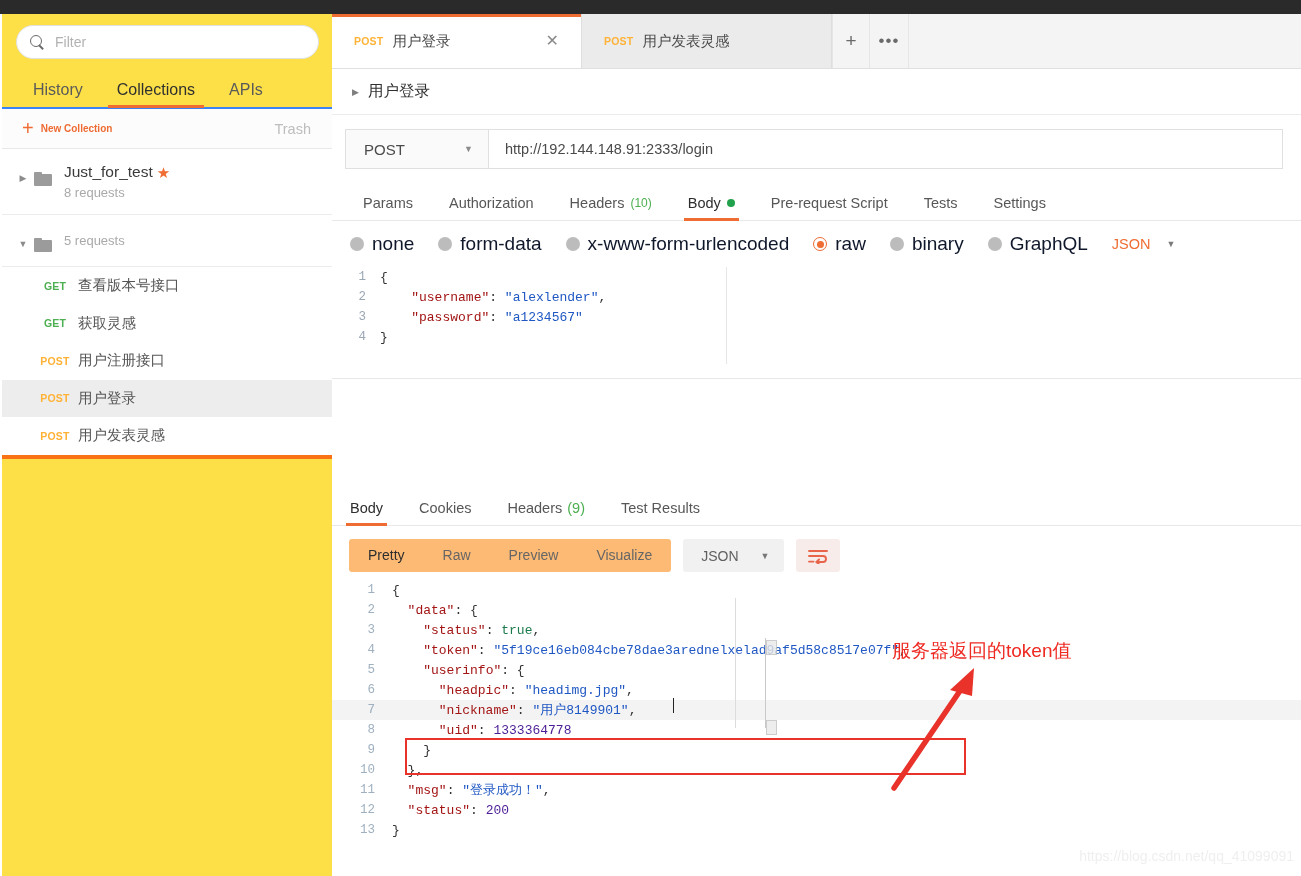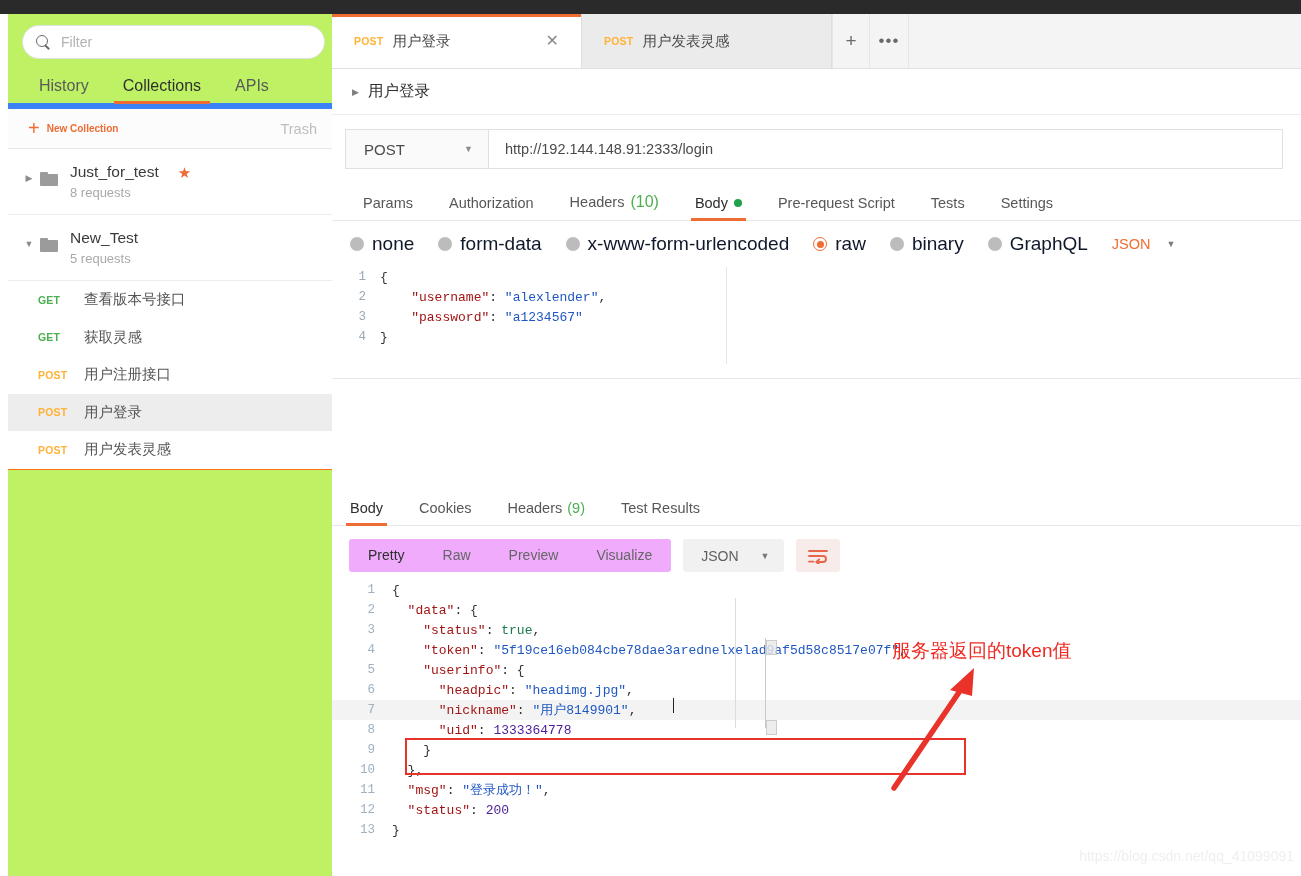--- a/index.html
+++ b/index.html
@@ -12,22 +12,22 @@
   #app { position: relative; width: 1301px; height: 876px; background: #fff; }
 
   
   .titlebar {
     position: absolute; left: 0; top: 0; width: 1301px; height: 14px;
     background: #2a2a2a;
   }
 
   
   .sidebar {
-    position: absolute; left: 8px; top: 14px; width: 332px; height: 862px;
-    background: #bef264; border-right: 1px solid #e3e3e3;
+    position: absolute; left: 2px; top: 14px; width: 332px; height: 862px;
+    background: #fde047; border-right: 1px solid #e3e3e3;
   }
   .filter-wrap { padding: 11px 14px 0 14px; }
   .filter-box {
     height: 34px; border: 1px solid #e1e1e1; border-radius: 17px;
     display: flex; align-items: center; padding: 0 13px; background: #fff;
   }
   .filter-box .mag { width: 15px; height: 15px; position: relative; flex: none; margin-right: 10px; }
   .filter-box .mag::before {
     content: ""; position: absolute; left: 0; top: 0; width: 10px; height: 10px;
     border: 1.7px solid #6b6b6b; border-radius: 50%;
@@ -38,21 +38,21 @@
   }
   .filter-input {
     border: none; outline: none; font-size: 14px; color: #3b3b3b;
     font-family: "Liberation Sans", sans-serif; background: transparent; width: 100%;
   }
   .filter-input::placeholder { color: #b2b2b2; }
 
   .side-tabs {
     display: flex; align-items: flex-end; height: 40px;
     padding: 0 0 0 14px; margin-top: 10px;
-    border-bottom: 6px solid #3b82f6; gap: 0;
+    border-bottom: 2px solid #3b82f6; gap: 0;
   }
   .side-tab {
     font-size: 16px; color: #5a5a5a; padding: 0 17px 9px 17px;
     position: relative; cursor: pointer; line-height: 1;
   }
   .side-tab.active { color: #2f2f2f; }
   .side-tab.active::after {
     content: ""; position: absolute; left: 8px; right: 8px; bottom: -1px;
     height: 3px; background: #ef6c33;
   }
@@ -82,39 +82,39 @@
   }
   .coll .folder::before {
     content: ""; position: absolute; left: 0; top: 2px; width: 18px; height: 12px;
     background: #9b9b9b; border-radius: 1px;
   }
   .coll .folder::after {
     content: ""; position: absolute; left: 0; top: 0; width: 8px; height: 3px;
     background: #9b9b9b; border-radius: 1px 1px 0 0;
   }
   .coll .meta { flex: 1; }
-  .coll .name-row { display: flex; align-items: center; gap: 19px; }
+  .coll .name-row { display: flex; align-items: center; gap: 4px; }
   .coll .cname { font-size: 15.5px; color: #3a3a3a; }
   .coll .star { color: #ef6c33; font-size: 15px; line-height: 1; }
   .coll .creq { font-size: 13px; color: #a9a9a9; margin-top: 4px; }
 
   .req-list { }
   .req {
     display: flex; align-items: center; height: 37.5px; padding-left: 30px;
     cursor: pointer; background: #fff;
   }
   .req.selected { background: #ededed; }
   .req .verb {
     font-size: 10.5px; font-weight: bold; width: 46px; flex: none;
     letter-spacing: 0.2px;
   }
   .req .verb.get { color: #4caf50; }
   .req .verb.post { color: #ffb236; }
   .req .rname { font-size: 14.5px; color: #555; }
-  .req-list-end { border-bottom: 1px solid #f97316; }
+  .req-list-end { border-bottom: 4px solid #f97316; text-align: center; }
 
   
   .main {
     position: absolute; left: 332px; top: 14px; width: 969px; height: 862px;
     background: #ffffff;
   }
 
   
   .tabstrip {
     display: flex; align-items: stretch; height: 55px; background: #f4f4f4;
@@ -175,21 +175,21 @@
   }
   .rtab {
     font-size: 14.5px; color: #575757; padding: 0 18px 10px 18px; position: relative;
     cursor: pointer; display: flex; align-items: center; gap: 6px; line-height: 1; margin-top: 20px;
   }
   .rtab.active { color: #2d2d2d; }
   .rtab.active::after {
     content: ""; position: absolute; left: 14px; right: 14px; bottom: -1px;
     height: 3px; background: #ef6c33;
   }
-  .rtab .cnt { color: #4caf50; font-size: 16px; }
+  .rtab .cnt { color: #4caf50; font-size: 12px; }
   .rtab .dot { width: 8px; height: 8px; border-radius: 50%; background: #22a14c; display: inline-block; }
 
   
   .bodytypes { display: flex; align-items: center; height: 46px; padding-left: 18px; gap: 0; }
   .bt { display: flex; align-items: center; gap: 8px; padding-right: 24px; cursor: pointer; }
   .bt .radio {
     width: 14px; height: 14px; border-radius: 50%; background: #bcbcbc; flex: none;
     display: flex; align-items: center; justify-content: center;
   }
   .bt.on .radio { background: #fff; border: 1.5px solid #ef6c33; }
@@ -232,21 +232,21 @@
     cursor: pointer; display: flex; align-items: center; gap: 5px; line-height: 1;
   }
   .rsptab.active { color: #2d2d2d; }
   .rsptab.active::after {
     content: ""; position: absolute; left: 14px; right: 14px; bottom: -1px; height: 3px; background: #ef6c33;
   }
   .rsptab .cnt { color: #4caf50; }
 
   .viewbar { display: flex; align-items: center; gap: 12px; padding: 13px 0 0 17px; }
   .segctl {
-    display: flex; align-items: center; background: #f0abfc; border-radius: 3px; height: 33px;
+    display: flex; align-items: center; background: #fdba74; border-radius: 3px; height: 33px;
   }
   .seg { font-size: 14px; color: #666; padding: 0 19px; line-height: 33px; cursor: pointer; }
   .seg.active { color: #2e2e2e; }
   .fmtbox {
     display: flex; align-items: center; gap: 22px; background: #f1f1f1; height: 33px;
     padding: 0 15px 0 18px; border-radius: 3px; cursor: pointer;
   }
   .fmtbox .ftxt { font-size: 14px; color: #5f5f5f; }
   .fmtbox .fcar { font-size: 9px; color: #777; }
   .wrapbtn {
@@ -328,23 +328,20 @@
           <span class="star">★</span>
         </div>
         <div class="creq">8 requests</div>
       </div>
     </div>
 
     <div class="coll">
       <div class="caret">▼</div>
       <div class="folder"></div>
       <div class="meta">
-        <div class="name-row">
-          <span class="cname">New_Test</span>
-        </div>
         <div class="creq">5 requests</div>
       </div>
     </div>
 
     <div class="req-list req-list-end">
       <div class="req">
         <span class="verb get">GET</span>
         <span class="rname">查看版本号接口</span>
       </div>
       <div class="req">

